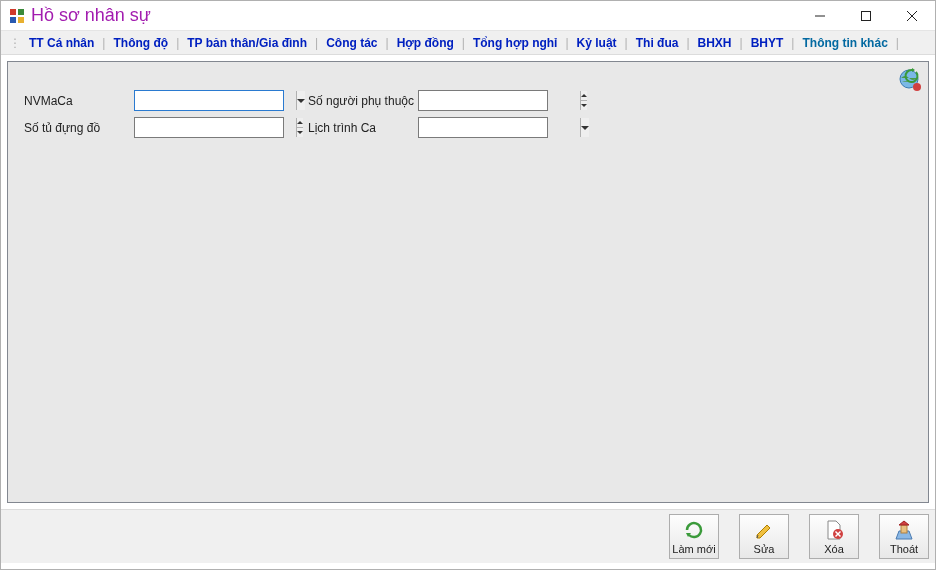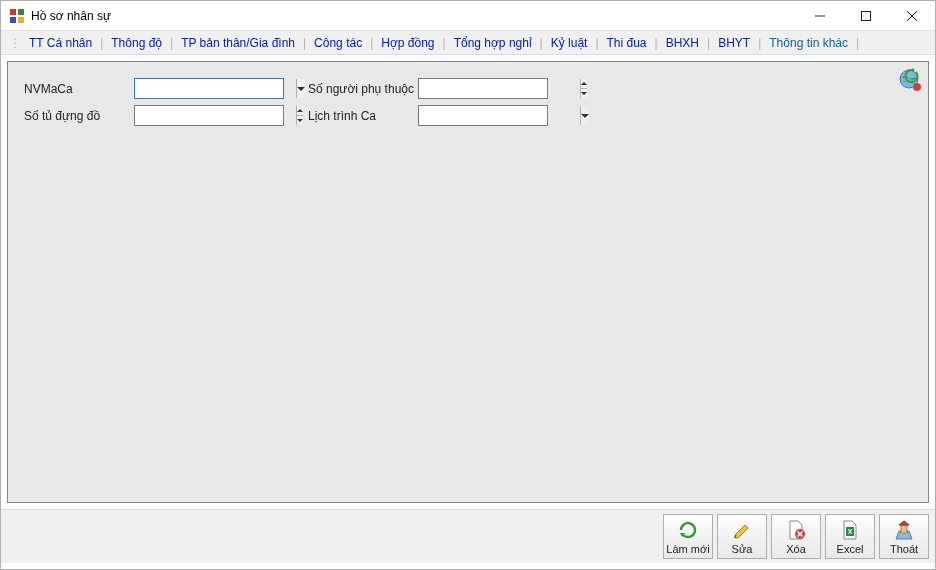--- a/index.html
+++ b/index.html
@@ -19,22 +19,22 @@
     align-items: center;
     background: #fff;
     border-bottom: 1px solid #e5e5e5;
   }
   .titlebar .app-icon {
     width: 16px; height: 16px;
     margin: 0 6px 0 8px;
   }
   .titlebar .title {
     flex: 1;
-    font-size: 12px;
-    color: #000000;
+    font-size: 18px;
+    color: #a21caf;
   }
   .titlebar .win-controls {
     display: flex;
     height: 100%;
   }
   .win-btn {
     width: 46px;
     height: 30px;
     display: flex;
     align-items: center;
@@ -46,21 +46,21 @@
     height: 24px;
     display: flex;
     align-items: center;
     padding: 0 6px;
     background: #f0f0f0;
     border-bottom: 1px solid #dcdcdc;
     gap: 0;
   }
   .menubar .tab-item {
     color: #0020c0;
-    font-weight: normal;
+    font-weight: bold;
     padding: 0 6px;
     white-space: nowrap;
     cursor: default;
   }
   .menubar .tab-sep {
     color: #b0b0b0;
     padding: 0 2px;
   }
   .menubar .tab-item.active {
     color: #0369a1;
@@ -81,21 +81,21 @@
   .globe-icon {
     position: absolute;
     right: 6px;
     top: 6px;
     width: 24px;
     height: 24px;
   }
 
   .form-grid {
     position: absolute;
-    top: 16px;
+    top: 28px;
     left: 16px;
     display: grid;
     grid-template-columns: 110px 150px 24px 110px 130px;
     row-gap: 6px;
     column-gap: 0;
     align-items: center;
   }
   .lbl {
     color: #222;
     font-size: 12px;
@@ -157,21 +157,21 @@
   }
 
   .toolbar {
     height: 54px;
     background: #f0f0f0;
     border-top: 1px solid #dcdcdc;
     display: flex;
     align-items: stretch;
     justify-content: flex-end;
     padding: 4px 6px;
-    gap: 4px;
+    gap: 20px;
   }
   .tool-btn {
     width: 50px;
     border: 1px solid #adadad;
     background: linear-gradient(#fdfdfd, #e8e8e8);
     display: flex;
     flex-direction: column;
     align-items: center;
     justify-content: center;
     gap: 2px;
@@ -333,30 +333,20 @@
         <circle cx="15" cy="15" r="5" fill="#d04040"></circle>
         <line x1="12.5" y1="12.5" x2="17.5" y2="17.5" stroke="#fff" stroke-width="1.5"></line>
         <line x1="17.5" y1="12.5" x2="12.5" y2="17.5" stroke="#fff" stroke-width="1.5"></line>
       </svg>
     </span>
     <span>Xóa</span>
   </div>
   <div class="tool-btn">
     <span class="ticon">
       <svg viewBox="0 0 22 22" width="22" height="22">
-        <path d="M5 2h8l4 4v14H5z" fill="#fff" stroke="#888" stroke-width="1"></path>
-        <rect x="7" y="8" width="8" height="9" fill="#2a8a4a"></rect>
-        <text x="11" y="15" font-size="7" fill="#fff" text-anchor="middle" font-weight="bold">X</text>
-      </svg>
-    </span>
-    <span>Excel</span>
-  </div>
-  <div class="tool-btn">
-    <span class="ticon">
-      <svg viewBox="0 0 22 22" width="22" height="22">
         <path d="M3 20h16l-3-8H6z" fill="#8ab8e6" stroke="#4a7ab0"></path>
         <rect x="8" y="6" width="6" height="8" fill="#e8c080" stroke="#b08040"></rect>
         <polygon points="11,2 6,6 16,6" fill="#d04040" stroke="#a02020"></polygon>
       </svg>
     </span>
     <span>Thoát</span>
   </div>
 </div>
 
 </body></html>

